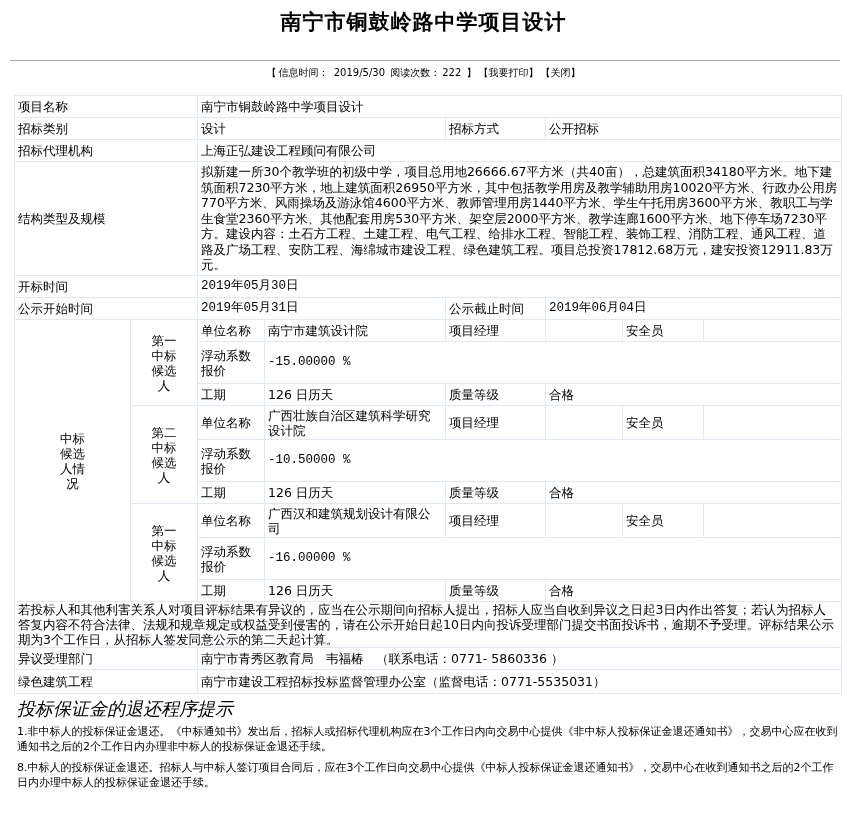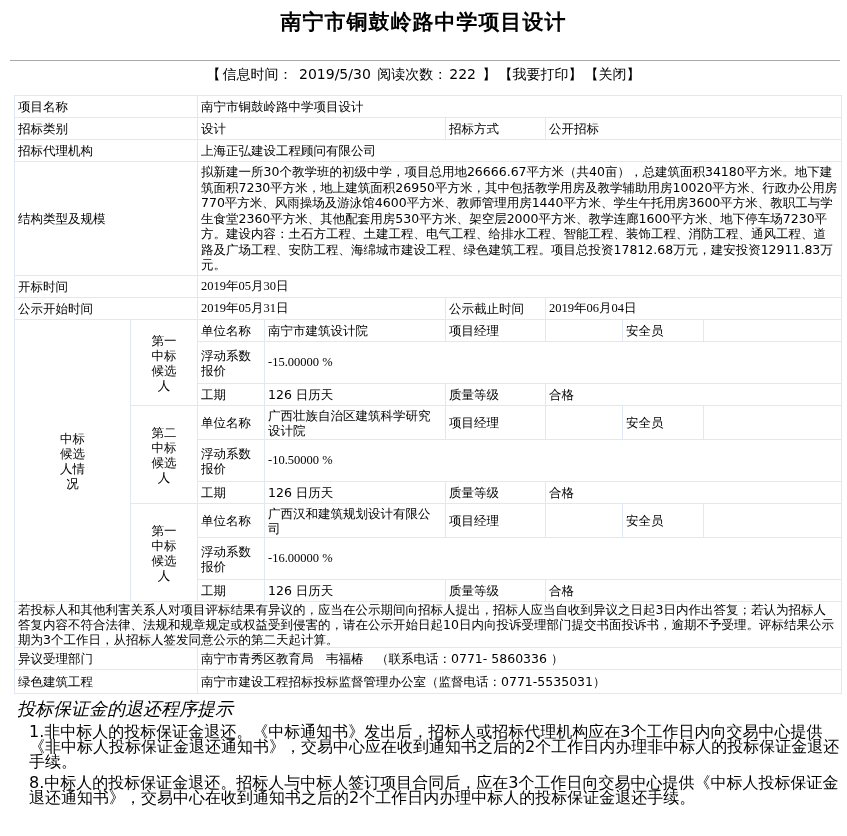--- a/index.html
+++ b/index.html
@@ -6,42 +6,42 @@
   html, body { width: 847px; height: 836px; background: #ffffff; overflow: hidden; }
   body { font-family: "DejaVu Sans", sans-serif; color: #000; font-size: 13px; position: relative; }
 
   .title {
     position: absolute; left: 0; top: 8px; width: 847px; text-align: center;
     font-family: "DejaVu Serif", serif; font-size: 21px; font-weight: bold; letter-spacing: 1px;
   }
   .hr { position: absolute; left: 10px; top: 60px; width: 830px; height: 1px; background: #a9a9a9; }
   .info {
     position: absolute; left: 0; top: 66px; width: 847px; text-align: center;
-    font-size: 14px; color: #000;
+    font-size: 10px; color: #000;
   }
   .info span { margin: 0 1px; }
 
   table.main {
     position: absolute; left: 14px; top: 95px; width: 827px;
     border-collapse: collapse; table-layout: fixed;
   }
   table.main td {
     border: 1px solid #dfe8f3; padding: 0 3px; font-size: 12.5px; line-height: 15px;
     vertical-align: middle; background: #ffffff; word-break: break-all;
   }
   td.lbl { background: #e8f1fb; }
   td.sublbl { background: #ffffff; }
   td.cand-head { background: #e8f1fb; text-align: center; line-height: 15px; }
-  td.mono { font-family: Liberation Serif, serif; font-size: 11.5px; }
+  td.mono { font-family: Liberation Mono, monospace; font-size: 11.5px; }
   td.notice { padding: 2px 4px; line-height: 15px; }
   .row-h { height: 22px; }
 
   .footer { position: absolute; left: 14px; top: 700px; width: 827px; }
   .footer .fh { font-size: 18px; line-height: 18px; padding-left: 3px; font-style: italic; }
-  .footer p { font-size: 16px; line-height: 15px; padding-left: 3px; margin-top: 6px; margin-left: 12px; }
+  .footer p { font-size: 11px; line-height: 15px; padding-left: 3px; margin-top: 6px; }
 </style>
 </head>
 <body>
 
 <div class="title">南宁市铜鼓岭路中学项目设计</div>
 <div class="hr"></div>
 <div class="info">
   <span>【</span><span>信息时间：</span>
   <span>2019/5/30</span>
   <span>阅读次数：</span><span>222</span>

